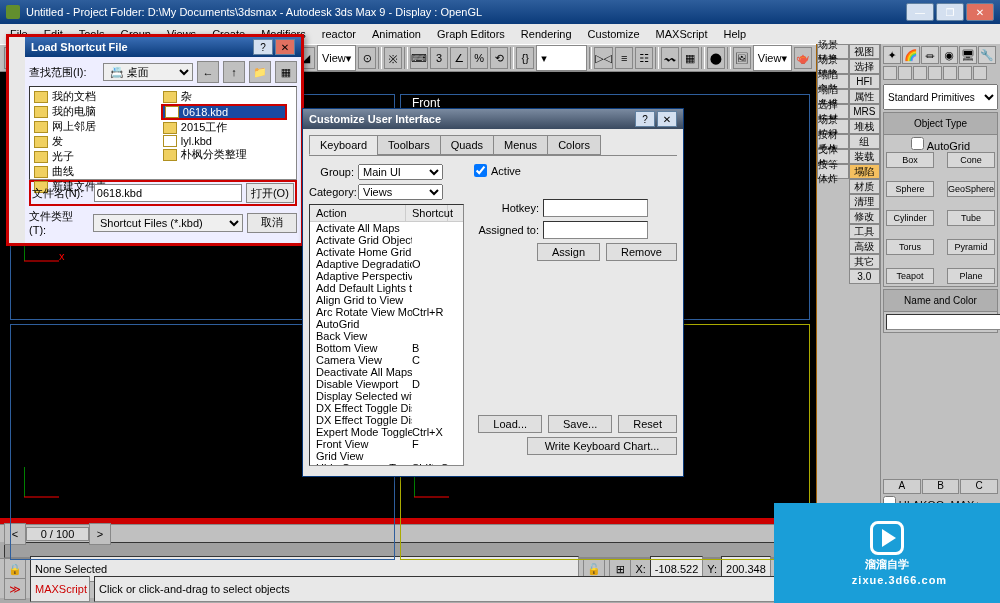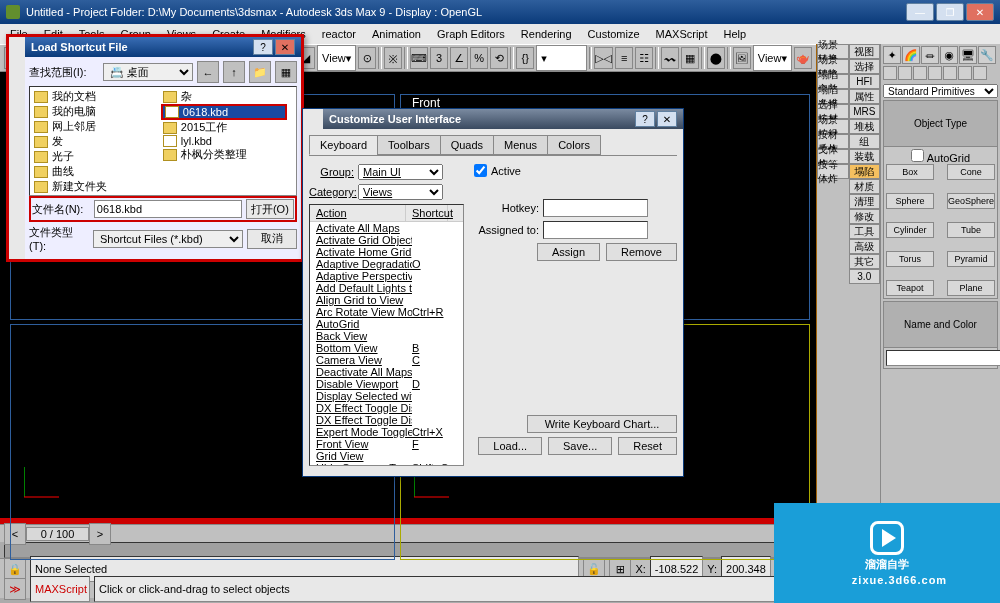--- a/index.html
+++ b/index.html
@@ -29,51 +29,51 @@
 .sidepanel { width: 64px; background: #c0c0c0; border-left: 1px solid #a16207; display: flex; flex-direction: column; }
 .sidepanel .btn { height: 15px; font-size: 10px; border: 1px solid #888; background: #d8d8d8; display: flex; align-items: center; justify-content: center; }
 .sidepanel .row { display: flex; }
 .sidepanel .row .btn { flex: 1; }
 .sidepanel .btn.active { background: #f5c060; }
 .cmdpanel { width: 120px; background: #c0c0c0; border-left: 1px solid #888; padding: 2px; }
 .cmdpanel .tabs { display: flex; gap: 1px; margin-bottom: 2px; }
 .cmdpanel .tab { width: 18px; height: 18px; border: 1px solid #888; background: #d0d0d0; display: flex; align-items: center; justify-content: center; }
 .cmdpanel .tabs2 { display: flex; gap: 1px; margin-bottom: 4px; }
 .cmdpanel .tab2 { width: 14px; height: 14px; border: 1px solid #888; background: #d0d0d0; }
-.cmdpanel select { width: 100%; height: 14px; font-size: 10px; margin-bottom: 2px; }
+.cmdpanel select { width: 100%; height: 26px; font-size: 10px; margin-bottom: 2px; }
 .rollout { border: 1px solid #888; background: #c8c8c8; margin-bottom: 2px; }
-.rollout-head { background: #b0b0b0; text-align: center; font-size: 10px; padding: 17px; border-bottom: 1px solid #888; }
+.rollout-head { background: #b0b0b0; text-align: center; font-size: 10px; padding: 5px; border-bottom: 1px solid #888; }
 .rollout-body { padding: 2px; }
 .btngrid { display: grid; grid-template-columns: 1fr 1fr; gap: 13px; }
 .btngrid button { font-size: 9px; height: 16px; background: #d8d8d8; border: 1px solid #888; }
 .colorfield { display: flex; align-items: center; gap: 2px; }
 .colorfield input { flex: 1; height: 16px; border: 1px inset #888; }
 .timeslider { height: 18px; background: #c0c0c0; border-top: 1px solid #888; display: flex; align-items: center; padding: 0 4px; font-size: 10px; }
 .timetrack { height: 16px; background: #a0a0a0; border: 1px inset #888; margin: 0 4px; }
 .statusbar { height: 40px; background: #c0c0c0; border-top: 1px solid #888; display: flex; flex-direction: column; }
 .statusrow { display: flex; align-items: center; height: 20px; padding: 0 4px; gap: 4px; font-size: 10px; }
 .statusfield { background: #e8e8e8; border: 1px inset #888; padding: 12px 4px; height: 16px; display: flex; align-items: center; }
 .statusbtn { background: #d0d0d0; border: 1px solid #888; padding: 1px 6px; height: 16px; display: flex; align-items: center; }
 .dialog { position: absolute; background: #e8e8e8; border: 1px solid #0a3a7a; box-shadow: 2px 2px 6px rgba(0,0,0,0.4); }
 .dialog-title { height: 20px; background: linear-gradient(180deg, #3a6eb5, #0a3a7a); color: #fff; display: flex; align-items: center; padding: 0 6px; }
 .dialog-title .t { flex: 1; font-weight: bold; }
 .dialog-title .winbtn { width: 20px; height: 16px; background: #d4e0f0; border: 1px solid #6080a0; margin-left: 2px; display: flex; align-items: center; justify-content: center; font-size: 10px; color: #000; }
 .dialog-title .winbtn.close { background: #e07060; }
 .filedialog { top: 34px; left: 6px; width: 298px; border: 3px solid #c00; padding-left: 16px; }
 .filedialog .body { padding: 4px; background: #eef; }
 .filedialog .row { display: flex; align-items: center; margin-bottom: 3px; gap: 4px; }
-.filedialog .filelist { height: 110px; background: #fff; border: 1px inset #888; padding: 2px; }
+.filedialog .filelist { height: 94px; background: #fff; border: 1px inset #888; padding: 2px; }
 .filedialog .fitem { display: flex; align-items: center; gap: 4px; font-size: 11px; padding: 0px 2px; }
 .filedialog .col { display: inline-block; vertical-align: top; width: 48%; }
 .filedialog .fitem .ficon { width: 14px; height: 12px; background: #f0d060; border: 1px solid #b09020; }
 .filedialog .fitem.sel { background: #1a4aa0; color: #fff; }
 .filedialog select, .filedialog input { height: 18px; border: 1px solid #888; padding: 0 2px; font-size: 11px; }
 .filedialog button { height: 20px; border: 1px solid #888; background: #e8e8e8; font-size: 11px; }
 .cuidialog { top: 108px; left: 302px; width: 382px; height: 369px; }
-.cuidialog .dialog-title { background: linear-gradient(180deg, #7a8aa0, #3a4a60); margin-left: 20px; }
+.cuidialog .dialog-title { background: linear-gradient(180deg, #7a8aa0, #3a4a60); }
 .cuidialog .body { padding: 6px; }
 .cuidialog .tabs { display: flex; border-bottom: 1px solid #888; margin-bottom: 8px; }
 .cuidialog .tabs .tab { padding: 3px 10px; border: 1px solid #888; background: #d8d8d8; margin-right: -1px; font-size: 11px; }
 .cuidialog .tabs .tab.active { background: #e8e8e8; border-bottom-color: #e8e8e8; }
 .cuidialog .row { display: flex; align-items: center; gap: 4px; margin-bottom: 4px; }
 .cuidialog .actionlist { height: 262px; border: 1px inset #888; background: #fff; font-size: 11px; overflow: hidden; }
 .cuidialog .listhead { display: flex; background: #e8e8e8; border-bottom: 1px solid #ccc; }
 .cuidialog .listhead div { padding: 2px 6px; border-right: 1px solid #ccc; }
 .cuidialog .actionlist .item { display: flex; padding: 0px 6px; }
 .cuidialog .actionlist .item .a { width: 96px; white-space: nowrap; overflow: hidden; }
@@ -440,21 +440,21 @@
   </div>
   <div class="body">
     <div class="tabs">
       <div class="tab active">Keyboard</div>
       <div class="tab">Toolbars</div>
       <div class="tab">Quads</div>
       <div class="tab">Menus</div>
       <div class="tab">Colors</div>
     </div>
     <div style="display:flex;gap:10px;">
-      <div style="width:155px;text-decoration:underline;">
+      <div style="width:155px;">
         <div class="row">
           <span style="width:45px;text-align:right">Group:</span>
           <select style="width:85px"><option>Main UI</option></select>
         </div>
         <div class="row">
           <span style="width:45px;text-align:right">Category:</span>
           <select style="width:85px"><option>Views</option></select>
         </div>
         <div class="actionlist">
           <div class="listhead">
@@ -561,28 +561,28 @@
           </div>
         <div class="row">
             <span style="width:65px;text-align:right">Assigned to:</span>
             <input class="hot" disabled="" style="">
           </div>
         <div class="row" style="justify-content:flex-end;gap:6px;">
           <button>Assign</button>
           <button>Remove</button>
         </div>
         <div style="height:150px;"></div>
-        <div class="row" style="justify-content:flex-end;">
-            <button style="width:150px">Write Keyboard Chart...</button>
-          </div>
         <div class="row" style="justify-content:flex-end;gap:6px;">
           <button>Load...</button>
           <button>Save...</button>
           <button>Reset</button>
         </div>
+        <div class="row" style="justify-content:flex-end;">
+            <button style="width:150px">Write Keyboard Chart...</button>
+          </div>
       </div>
     </div>
   </div>
 </div>
 
 <div class="watermark">
   <div class="icon"></div>
   <div>溜溜自学</div>
   <div class="sub">zixue.3d66.com</div>
 </div>

